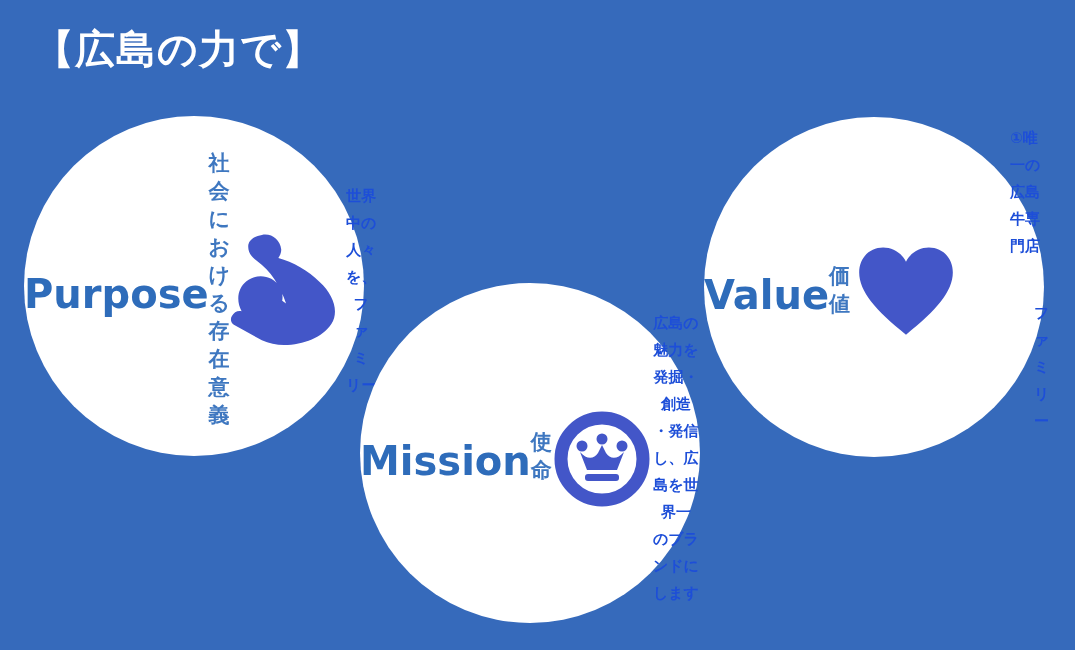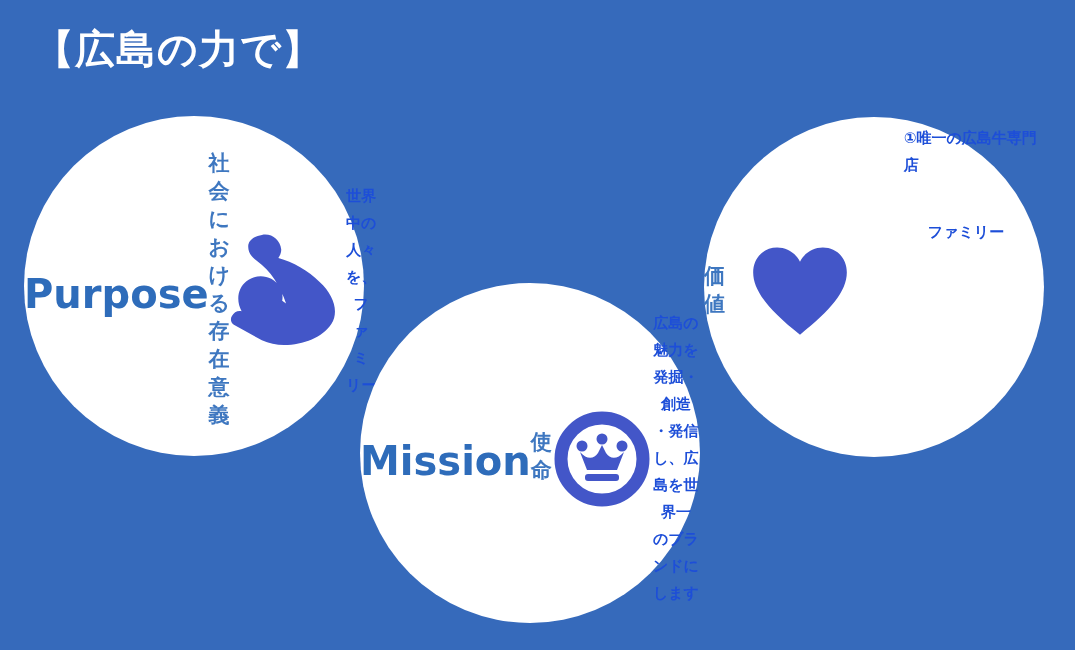--- a/index.html
+++ b/index.html
@@ -126,20 +126,21 @@
       </svg>
     </div>
     <div class="body-text">
       <div>広島の魅力を発掘・創造</div>
       <div>・発信し、広島を世界一</div>
       <div>のブランドにします</div>
     </div>
   </div>
 
   <div class="circle c-value">
+    <div class="heading">Value</div>
     <div class="subtitle">価値</div>
     <div class="icon-wrap iw-value">
       <svg width="112" height="98" viewBox="0 0 100 90" aria-hidden="true">
         <path fill="#4356c8" d="M50 86
           C22 64 7 46 7 29
           C7 15 17 6 29 6
           C38 6 46 11 50 19
           C54 11 62 6 71 6
           C83 6 93 15 93 29
           C93 46 78 64 50 86 Z"></path>

